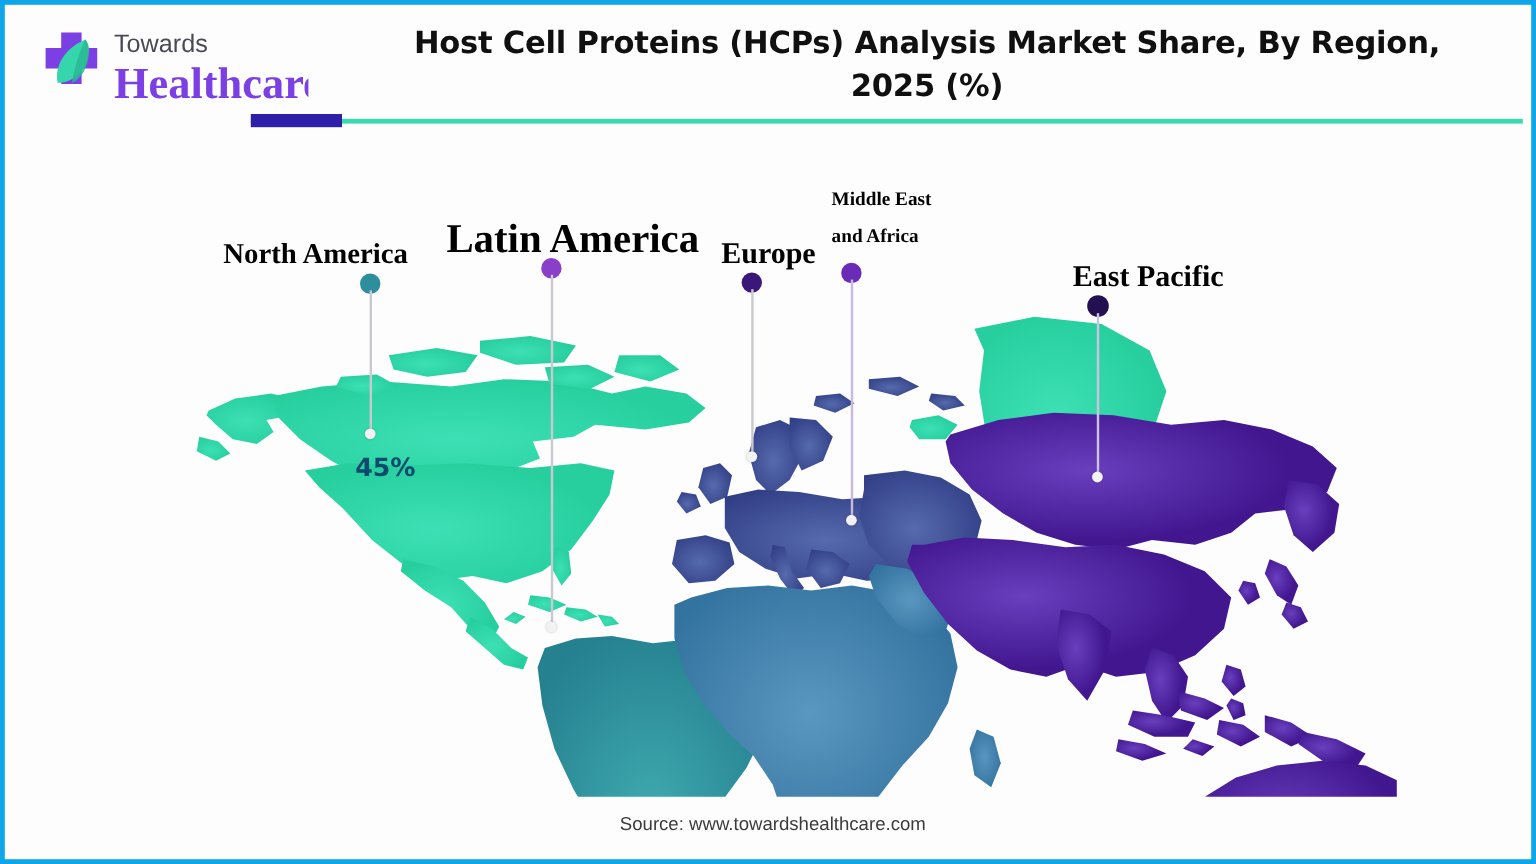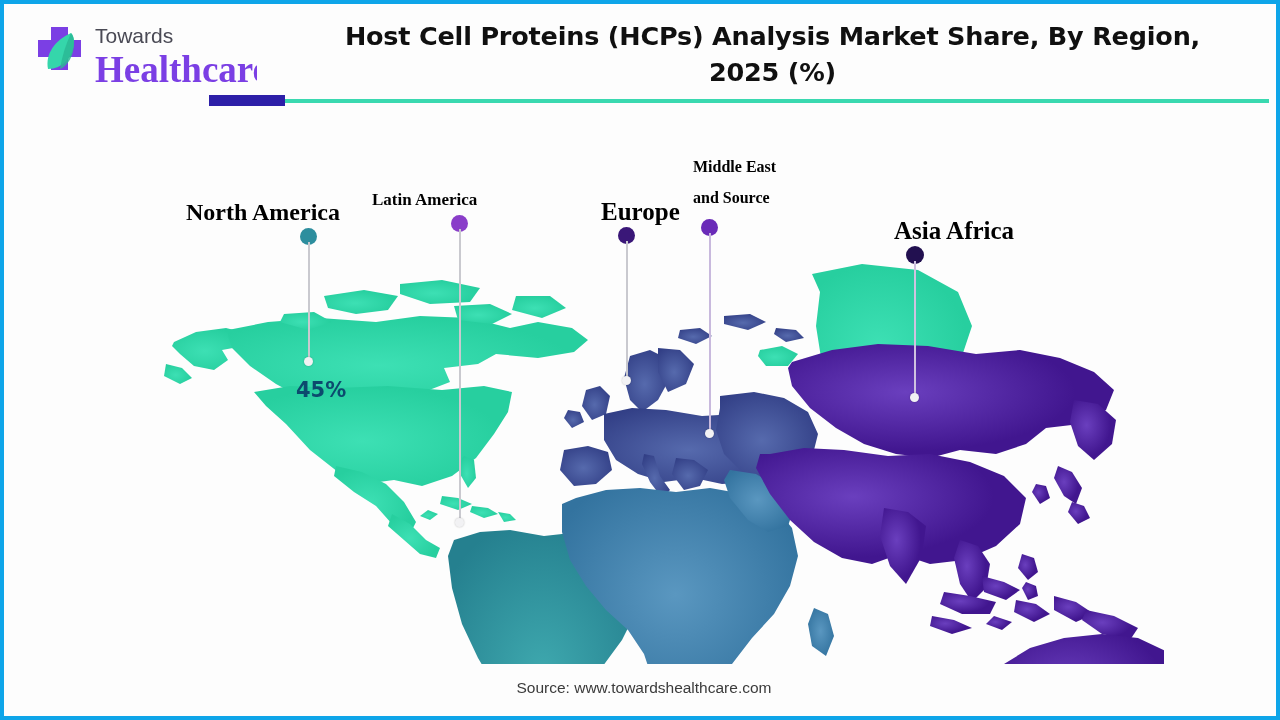--- a/index.html
+++ b/index.html
@@ -80,21 +80,21 @@
   }
 
   
   #co-na{left:170px;top:193px;}
   #co-na .lbl{font-size:24px;left:12px;top:0;}
   #co-na .pin-dot{width:17px;height:17px;background:#2d8e9e;left:126px;top:31px;}
   #co-na .pin-stem{left:134px;top:45px;height:120px;background:#c9c9cf;}
   #co-na .pin-end{left:130px;top:160px;}
 
   #co-la{left:368px;top:180px;}
-  #co-la .lbl{font-size:17px;left:0;top:0;}
+  #co-la .lbl{font-size:34px;left:0;top:0;}
   #co-la .pin-dot{width:17px;height:17px;background:#8a3ec9;left:79px;top:31px;}
   #co-la .pin-stem{left:87px;top:45px;height:294px;background:#c9c9cf;}
   #co-la .pin-end{left:83px;top:334px;}
 
   #co-eu{left:581px;top:192px;}
   #co-eu .lbl{font-size:25px;left:16px;top:0;}
   #co-eu .pin-dot{width:17px;height:17px;background:#3a1778;left:33px;top:31px;}
   #co-eu .pin-stem{left:41px;top:45px;height:140px;background:#c9c9cf;}
   #co-eu .pin-end{left:37px;top:180px;}
 
@@ -312,29 +312,29 @@
   <div class="callout" id="co-eu">
     <div class="lbl">Europe</div>
     <div class="pin-dot"></div>
     <div class="pin-stem"></div>
     <div class="pin-end"></div>
   </div>
 
   <div class="callout" id="co-mea">
     <div class="lbl">
       <span>Middle East</span><br>
-      <span>and Source</span>
+      <span>and Africa</span>
     </div>
     <div class="pin-dot"></div>
     <div class="pin-stem"></div>
     <div class="pin-end"></div>
   </div>
 
   <div class="callout" id="co-ap">
-    <div class="lbl">Asia Africa</div>
+    <div class="lbl">East Pacific</div>
     <div class="pin-dot"></div>
     <div class="pin-stem"></div>
     <div class="pin-end"></div>
   </div>
 
   <div id="value-na">45%</div>
 
   <div id="source">Source: www.towardshealthcare.com</div>
 
 </div>

